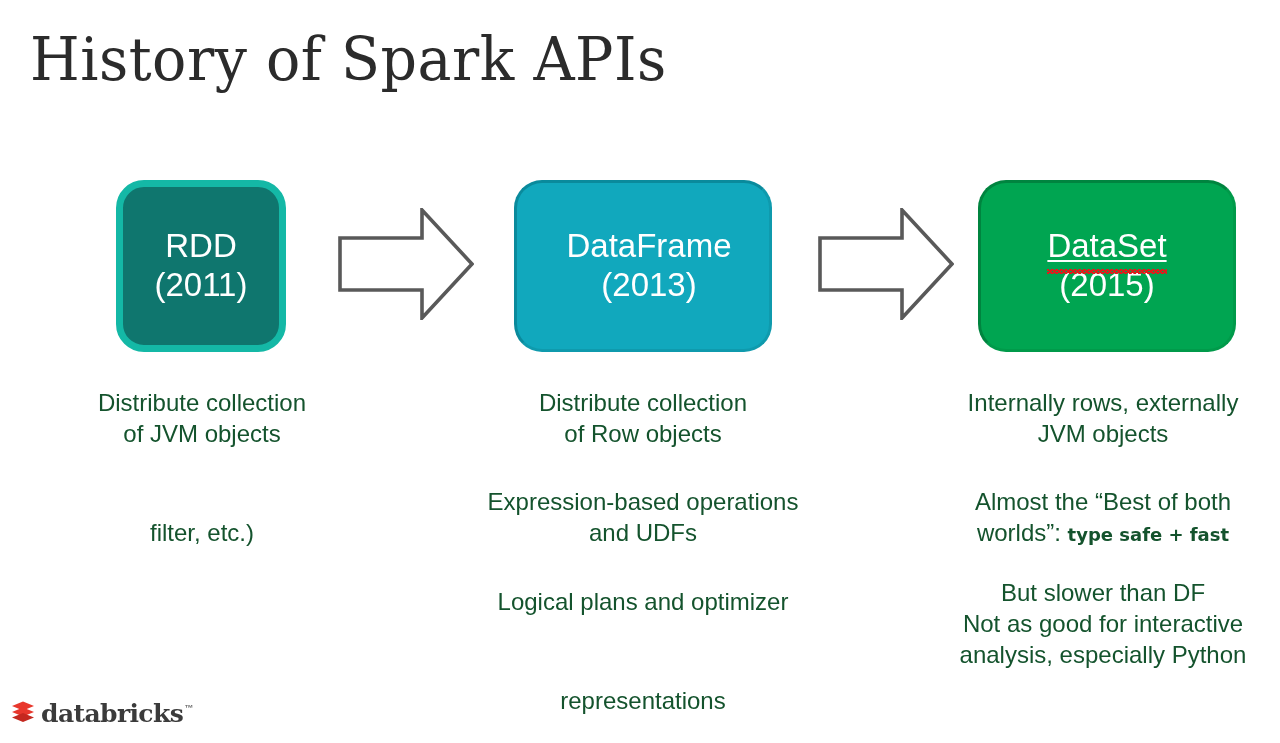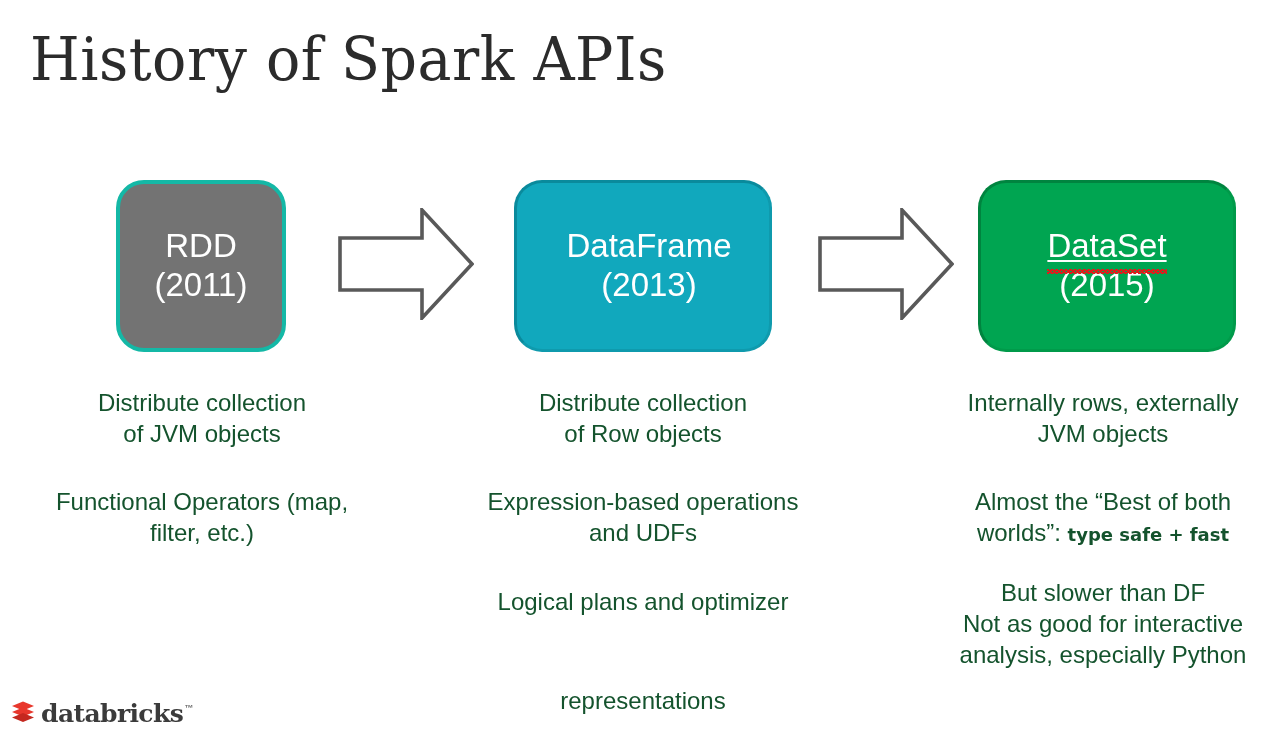--- a/index.html
+++ b/index.html
@@ -45,22 +45,22 @@
     justify-content: center;
     color: #ffffff;
     line-height: 1.18;
     font-size: 33px;
     font-weight: 400;
     text-align: center;
   }
   #box-rdd {
     left: 116px;
     width: 170px;
-    background: #737373;
-    border: 4px solid #14b8a6;
+    background: #0f766e;
+    border: 7px solid #14b8a6;
   }
   #box-dataframe {
     left: 514px;
     width: 258px;
     background: #11a8bd;
     border-top: 3px solid #0a8a9c;
     border-left: 3px solid #0a8a9c;
     border-right: 3px solid #0f9aad;
     border-bottom: 3px solid #0f9aad;
     padding-left: 12px;
@@ -188,21 +188,21 @@
   <span class="box-name misspelled">DataSet</span>
   <span class="box-year">(2015)</span>
 </div>
 
 <div class="col" id="col-rdd">
   <p class="para">
     <span>Distribute collection</span><br>
     <span>of JVM objects</span>
   </p>
   <p class="para">
-    <span>Functional Operators (map,</span><br>
+    <br>
     <span>filter, etc.)</span>
   </p>
 </div>
 
 <div class="col" id="col-dataframe">
   <p class="para">
     <span>Distribute collection</span><br>
     <span>of Row objects</span>
   </p>
   <p class="para">

